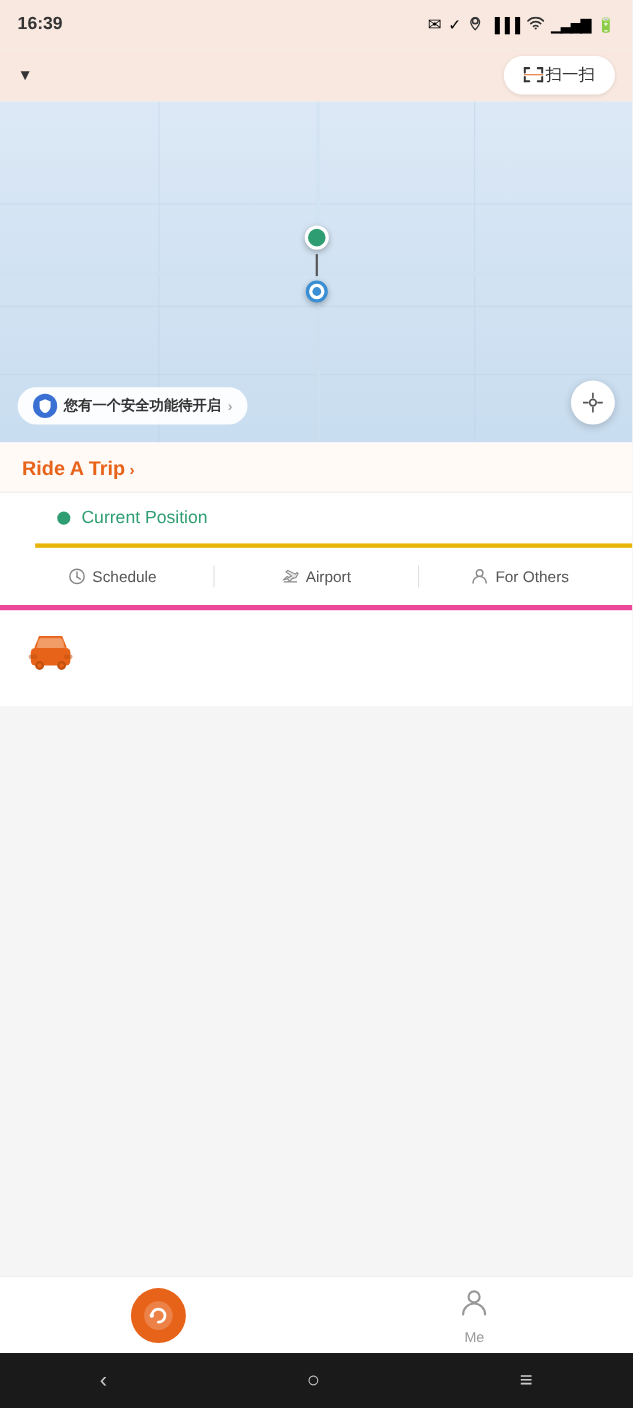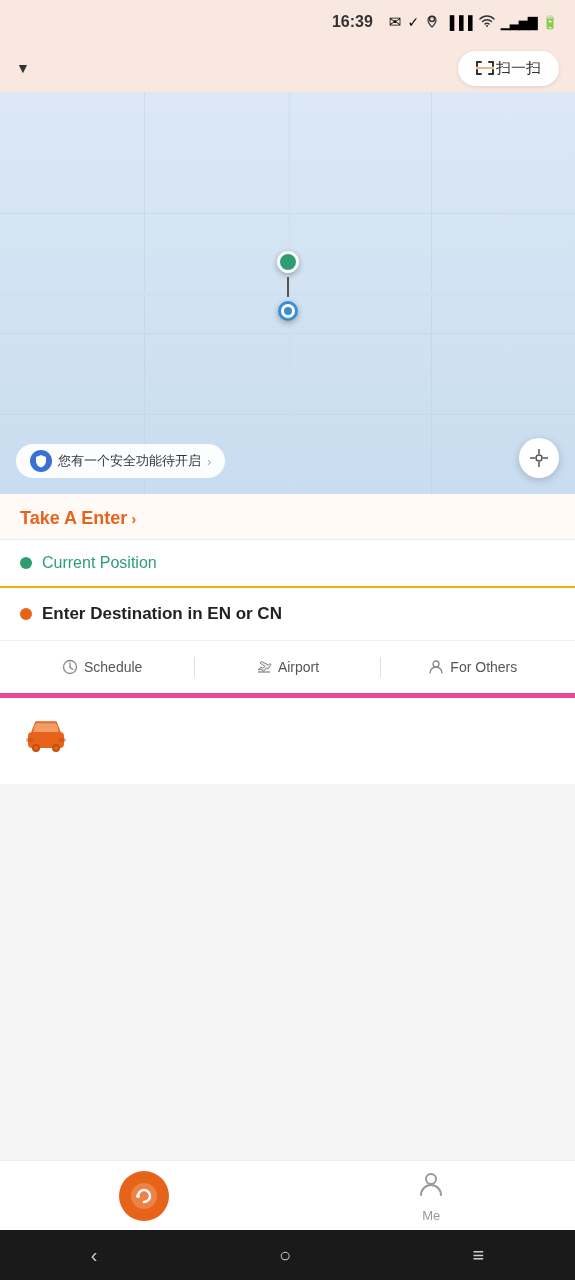--- a/index.html
+++ b/index.html
@@ -14,21 +14,21 @@
       position: relative;
     }
 
     
     .status-bar {
       width: 100%;
       height: 44px;
       background: #f8e8e0;
       display: flex;
       align-items: center;
-      justify-content: flex-end;
+      justify-content: space-between;
       padding: 0 16px;
       position: relative;
       z-index: 10;
       gap: 16px;
     }
     .status-time {
       font-size: 16px;
       font-weight: 600;
       color: #333;
     }
@@ -62,24 +62,25 @@
       gap: 2px;
       font-size: 15px;
       color: #333;
       cursor: pointer;
       box-shadow: 0 1px 4px rgba(0,0,0,0.1);
     }
 
     
     .map-area {
       width: 100%;
-      height: 402px;
+      height: 310px;
       background: linear-gradient(180deg, #dce8f5 0%, #c8ddf0 100%);
       position: relative;
       overflow: hidden;
+      font-weight: bold;
     }
 
     
     .pin-container {
       position: absolute;
       top: 50%;
       left: 50%;
       transform: translate(-50%, -60%);
       display: flex;
       flex-direction: column;
@@ -185,21 +186,22 @@
       font-size: 14px;
       color: #e8631a;
     }
 
     
     .location-row {
       display: flex;
       align-items: center;
       gap: 10px;
       padding: 14px 20px;
-      border-bottom: 2px solid #eab308;
+      border-bottom: 4px solid #eab308;
+      margin-left: 32px;
     }
     .dot-green {
       width: 12px;
       height: 12px;
       background: #2e9e72;
       border-radius: 50%;
       flex-shrink: 0;
     }
     .current-pos-text {
       font-size: 16px;
@@ -458,34 +460,30 @@
         <line x1="1" y1="10" x2="6" y2="10" stroke="#555" stroke-width="1.5"></line>
         <line x1="14" y1="10" x2="19" y2="10" stroke="#555" stroke-width="1.5"></line>
       </svg>
     </button>
   </div>
 
   <div class="main-card">
 
     <div class="trip-header">
       <div class="trip-title">
-        <span>Take A Enter</span>
+        <span>Ride A Trip</span>
         <span class="trip-arrow">›</span>
       </div>
     </div>
 
     <div class="location-row">
       <div class="dot-green"></div>
       <span class="current-pos-text">Current Position</span>
     </div>
 
-    <div class="dest-row">
-      <div class="dot-orange"></div>
-      <span class="dest-placeholder">Enter Destination in EN or CN</span>
-    </div>
 
     <div class="quick-actions">
       <button class="quick-btn">
         <svg width="16" height="16" viewBox="0 0 16 16" fill="none">
           <circle cx="8" cy="8" r="6.5" stroke="#888" stroke-width="1.3"></circle>
           <line x1="8" y1="4" x2="8" y2="8.5" stroke="#888" stroke-width="1.3" stroke-linecap="round"></line>
           <line x1="8" y1="8.5" x2="11" y2="10.5" stroke="#888" stroke-width="1.3" stroke-linecap="round"></line>
         </svg>
         <span>Schedule</span>
       </button>

